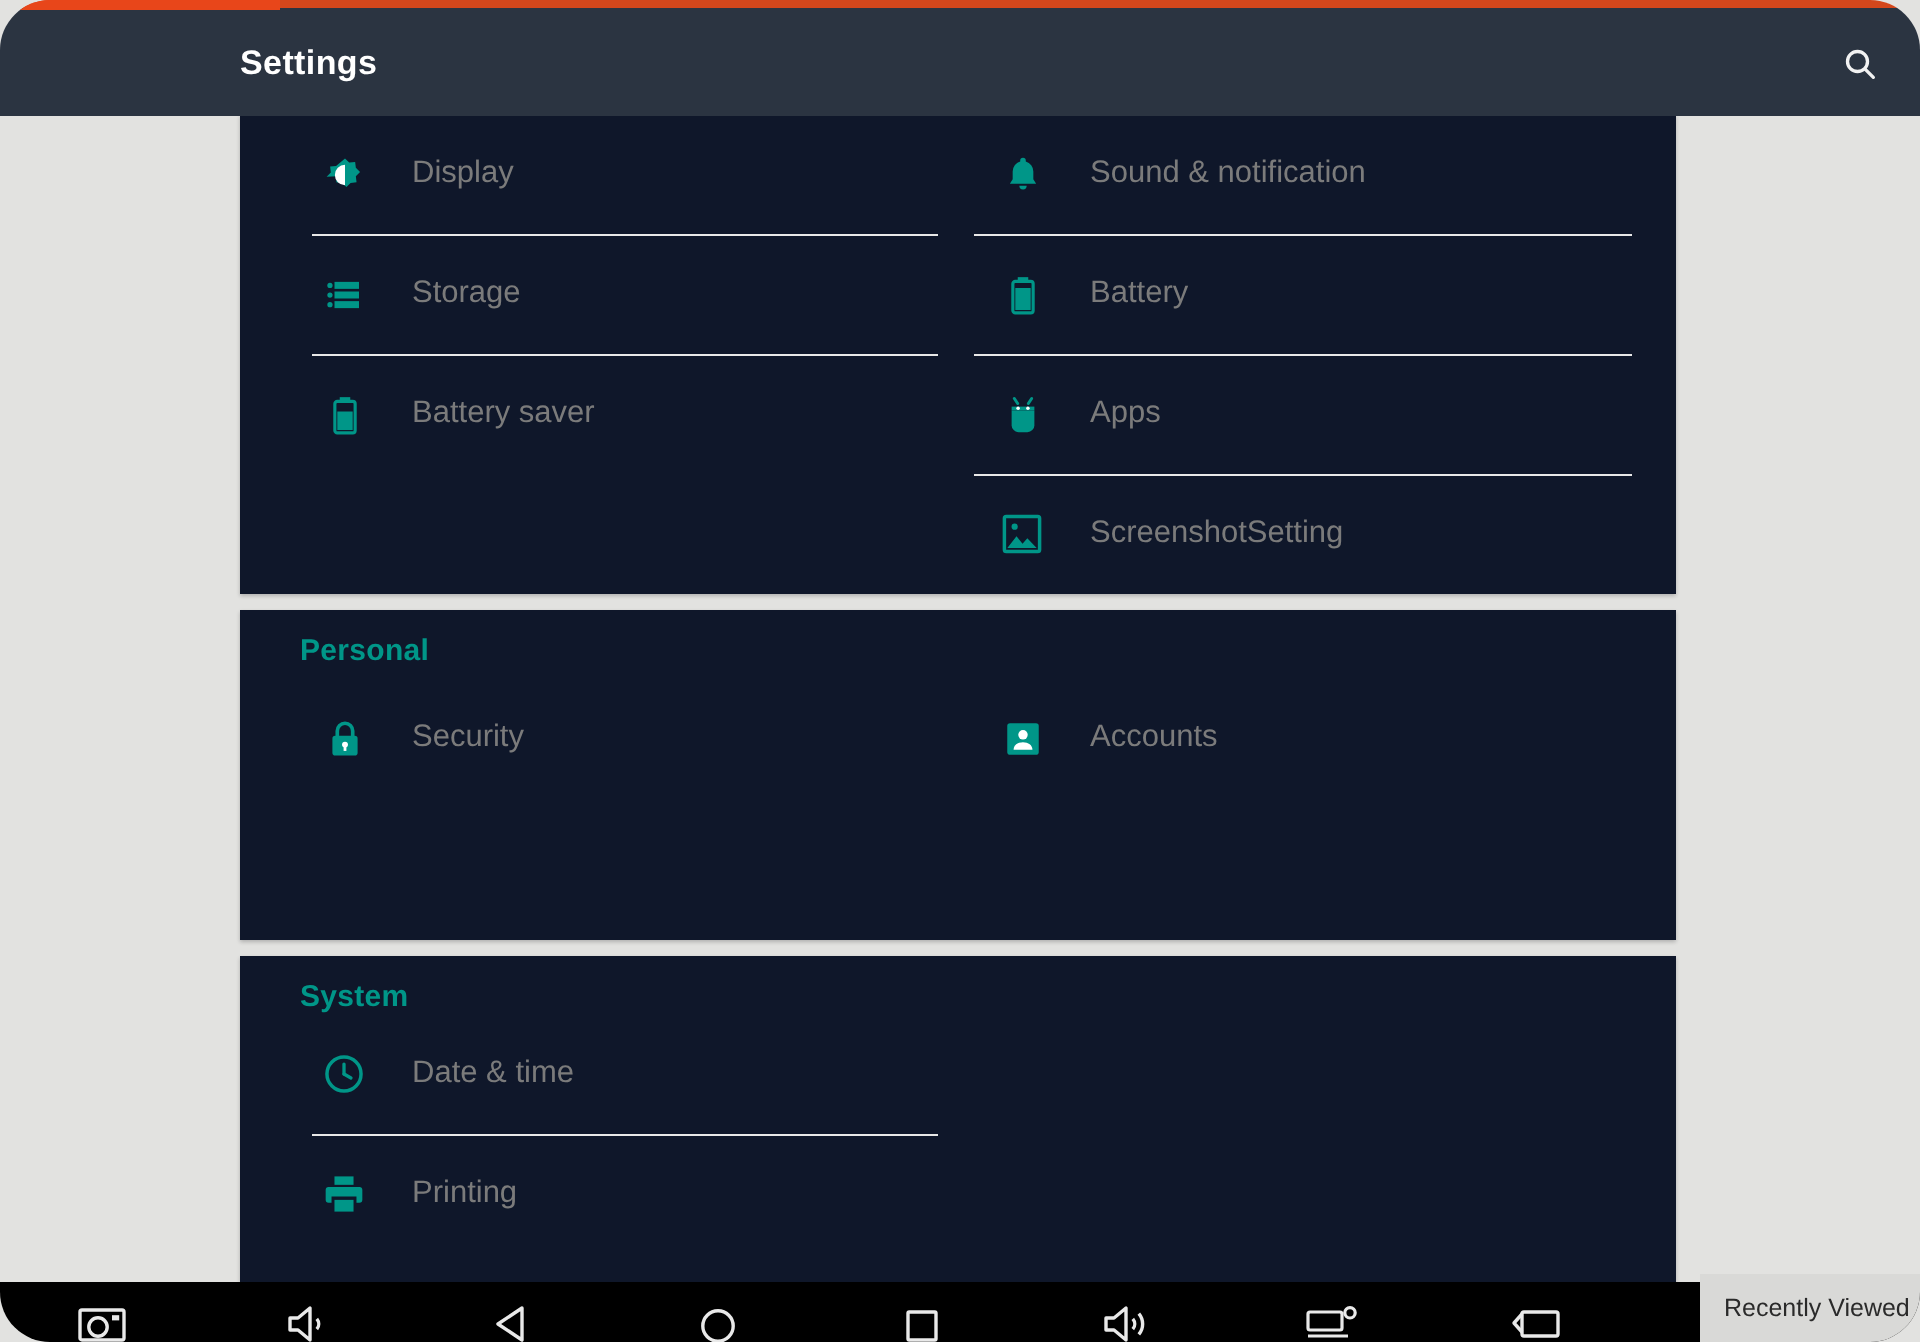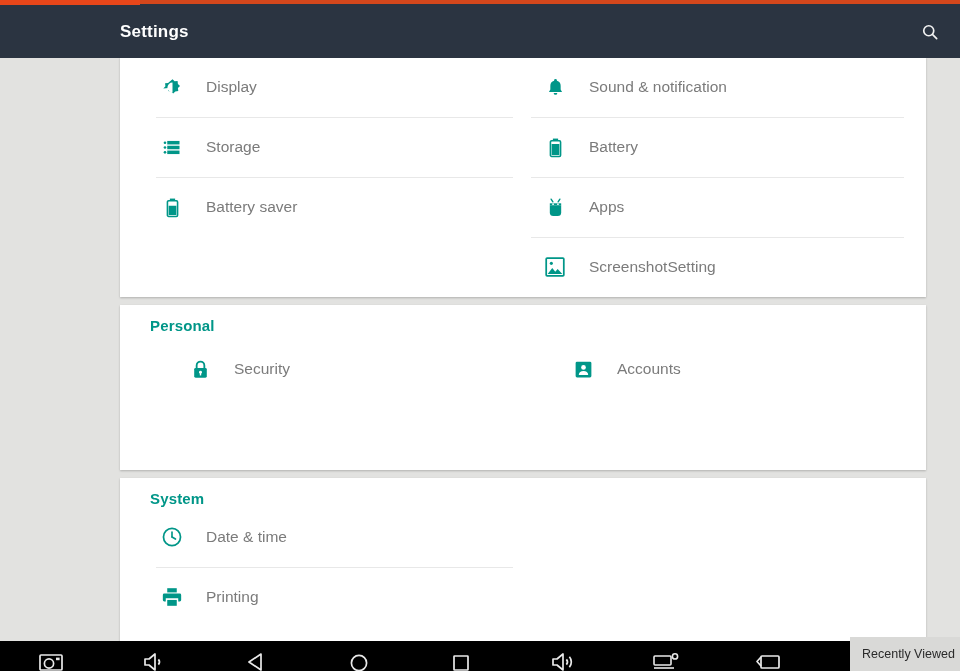--- a/index.html
+++ b/index.html
@@ -7,20 +7,21 @@
     width: 960px; height: 671px;
     overflow: hidden;
     background: #e2e2e0;
     font-family: "Liberation Sans", sans-serif;
   }
   #screen {
     position: relative;
     width: 960px; height: 671px;
     background: #e2e2e0;
     overflow: hidden;
+    border-radius: 25px;
   }
 
   
   .progress-track {
     position: absolute; top: 0; left: 0;
     width: 960px; height: 4px;
     background: #d4471c;
     z-index: 40;
   }
   .progress-fill {
@@ -56,22 +57,22 @@
     position: absolute;
     top: 58px; left: 0;
     width: 960px; height: 583px;
     background: #e2e2e0;
     overflow: hidden;
   }
 
   .card {
     position: absolute;
     left: 120px;
-    width: 806px;
-    background: #ffffff;
+    width: 718px;
+    background: #0f172a;
     box-shadow: 0 1px 2px rgba(0,0,0,.22);
   }
 
   .section-label {
     position: absolute;
     left: 30px; top: 12px;
     color: #009688;
     font-size: 15px;
     font-weight: bold;
     letter-spacing: .15px;
@@ -276,21 +277,21 @@
             </span>
             <span class="row-label">ScreenshotSetting</span>
           </div>
 
         </div>
       </div>
     </div>
 
     <div class="card" id="card1" style="top:247px;height:165px;">
       <div class="section-label">Personal</div>
-      <div class="grid" style="padding-top:34px;margin-left:28px;">
+      <div class="grid" style="padding-top:34px;">
         <div class="col left">
 
           <div class="row">
             <span class="row-icon">
               <svg width="21" height="21" viewBox="0 0 24 24">
                 <path d="M7.6 10.4V7.4a4.4 4.4 0 018.8 0v3" fill="none" stroke="#009688" stroke-width="2.1"></path>
                 <rect x="4.8" y="10.2" width="14.4" height="11.2" rx="1.6" fill="#009688"></rect>
                 <circle cx="12" cy="15.2" r="1.7" fill="#ffffff"></circle>
                 <rect x="11.2" y="15.2" width="1.6" height="3.6" fill="#ffffff"></rect>
               </svg>

